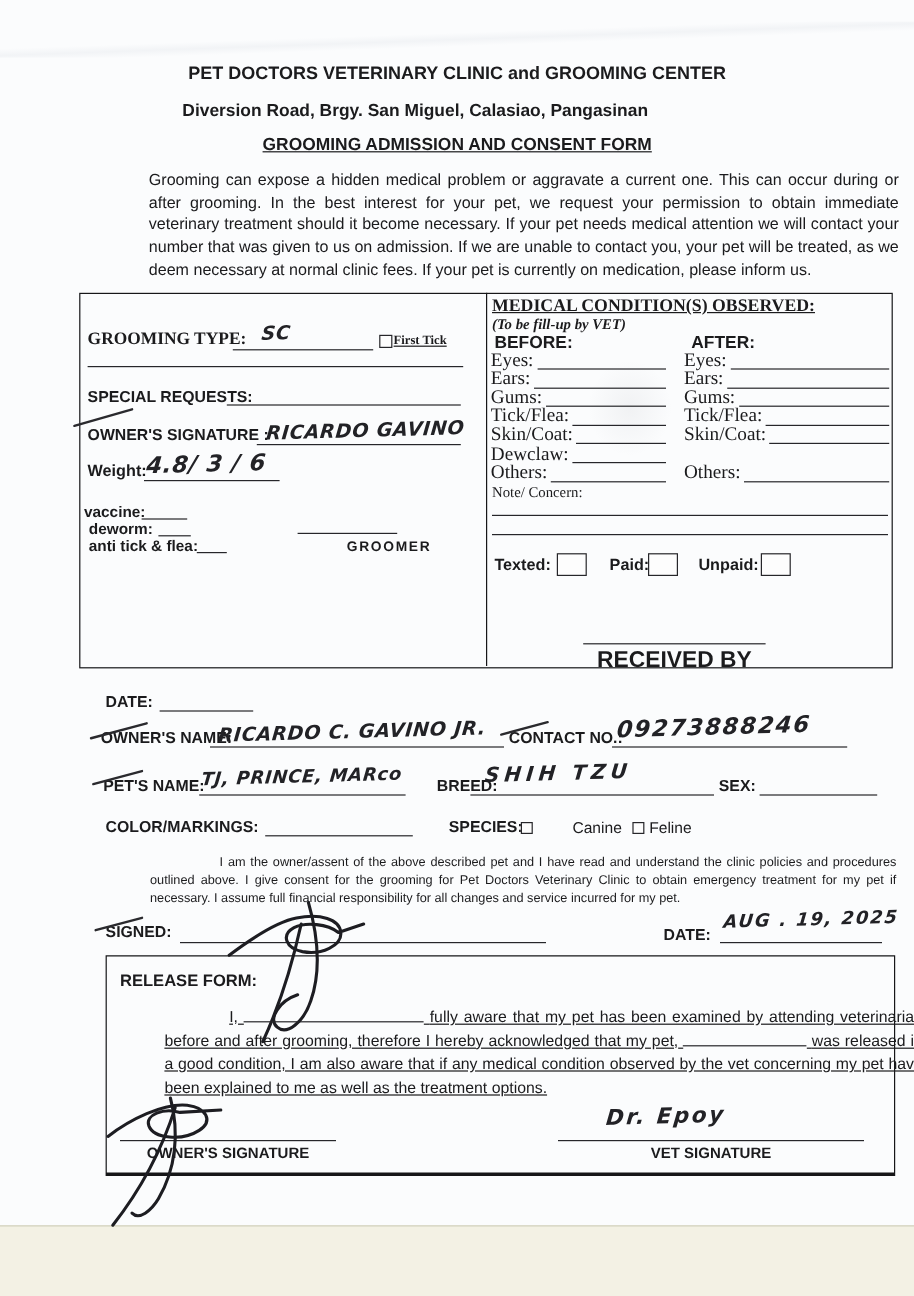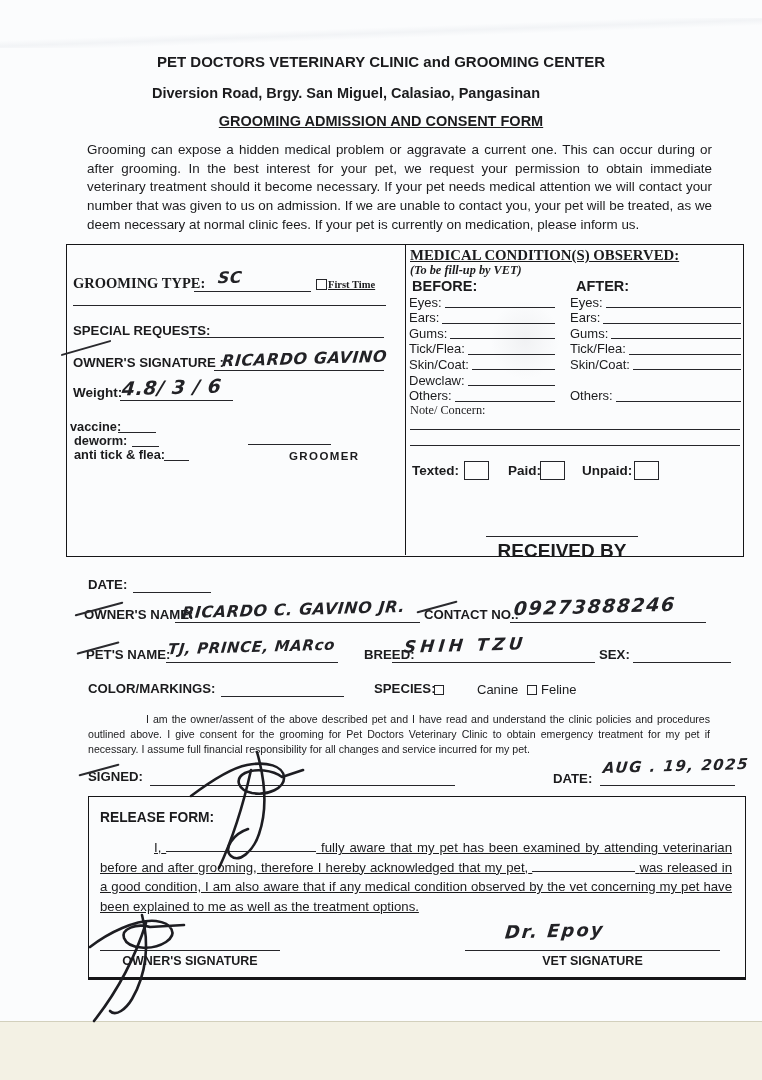--- a/index.html
+++ b/index.html
@@ -14,30 +14,30 @@
   .serif{font-family:"Liberation Serif",serif;}
   .u-title{text-decoration:underline;}
   .line{position:absolute;border-bottom:1.4px solid #26262a;height:0;}
   .u{display:inline-block;border-bottom:1.2px solid #26262a;height:12px;vertical-align:baseline;}
   .cb{position:absolute;border:1.6px solid #26262a;background:#fdfdfd;}
   .hw{
     position:absolute;white-space:nowrap;
     font-family:"DejaVu Sans",sans-serif;font-style:italic;font-weight:bold;
     color:#222226;transform:rotate(-1.6deg) skewX(-7deg);letter-spacing:.6px;
   }
-  .para{position:absolute;text-align:justify;}
+  .para{position:absolute;text-align:justify;margin-left:37px;}
   .stroke{position:absolute;height:1.8px;background:#2a2a2e;border-radius:2px;}
   .box{position:absolute;border:1.8px solid #161618;background:transparent;}
   
   .mrows{position:absolute;left:409px;top:294px;width:333px;}
   .mrow{display:flex;height:15.6px;align-items:flex-end;}
   .mcell{display:flex;align-items:flex-end;}
   .mcell.bf{flex:0 0 147px;margin-right:14px;}
   .mcell.af{flex:1;}
-  .mlab{font-family:Liberation Sans, sans-serif;font-size:13px;line-height:1;padding-bottom:1px;}
+  .mlab{font-family:Liberation Serif, serif;font-size:16px;line-height:1;padding-bottom:1px;}
   .mline{flex:1;border-bottom:1.1px solid #26262a;margin:0 1px 1.5px 3px;}
   .paper-shade{position:absolute;pointer-events:none;}
   svg.sig{position:absolute;overflow:visible;}
   svg.sig path{fill:none;stroke:#1d1d22;stroke-width:2.6;stroke-linecap:round;stroke-linejoin:round;}
 </style>
 </head>
 <body>
 
 <div class="paper-shade" style="left:0;top:18px;width:762px;height:30px;background:linear-gradient(178deg,rgba(160,170,185,0) 40%,rgba(160,170,185,.10) 50%,rgba(160,170,185,0) 60%);"></div>
 <div class="paper-shade" style="left:490px;top:300px;width:70px;height:80px;background:radial-gradient(ellipse at center,rgba(150,150,160,.10),rgba(150,150,160,0) 70%);"></div>
@@ -49,21 +49,21 @@
 
 <div class="para" style="left:87px;top:141px;width:625px;font-size:13.4px;line-height:18.7px;white-space:normal;">Grooming can expose a hidden medical problem or aggravate a current one. This can occur during or after grooming. In the best interest for your pet, we request your permission to obtain immediate veterinary treatment should it become necessary. If your pet needs medical attention we will contact your number that was given to us on admission. If we are unable to contact you, your pet will be treated, as we deem necessary at normal clinic fees. If your pet is currently on medication, please inform us.</div>
 
 <div class="box" style="left:66px;top:244px;width:676px;height:311px;"></div>
 <div style="position:absolute;left:405px;top:244px;width:0;height:311px;border-left:1.8px solid #161618;"></div>
 
 <div class="t b serif" style="left:73px;top:276px;font-size:14.5px;">GROOMING TYPE:</div>
 <div class="line" style="left:194px;top:291px;width:117px;"></div>
 <div class="hw" style="left:218px;top:268px;font-size:16px;">SC</div>
 <div class="cb" style="left:316px;top:279px;width:9px;height:9px;border-width:1.3px;"></div>
-<div class="t b serif" style="left:328px;top:279px;font-size:10.5px;text-decoration:underline;">First Time</div>
+<div class="t b serif" style="left:328px;top:279px;font-size:10.5px;text-decoration:underline;">First Tick</div>
 <div class="line" style="left:73px;top:305px;width:313px;"></div>
 
 <div class="t b" style="left:73px;top:324px;font-size:13.2px;">SPECIAL REQUESTS:</div>
 <div class="line" style="left:189px;top:337px;width:195px;"></div>
 
 <div class="t b" style="left:73px;top:356px;font-size:13.2px;">OWNER'S SIGNATURE :</div>
 <div class="stroke" style="left:60px;top:347px;width:52px;transform:rotate(-16deg);"></div>
 <div class="line" style="left:214px;top:370px;width:170px;"></div>
 <div class="hw" style="left:222px;top:349px;font-size:16px;">RICARDO GAVINO</div>
 

